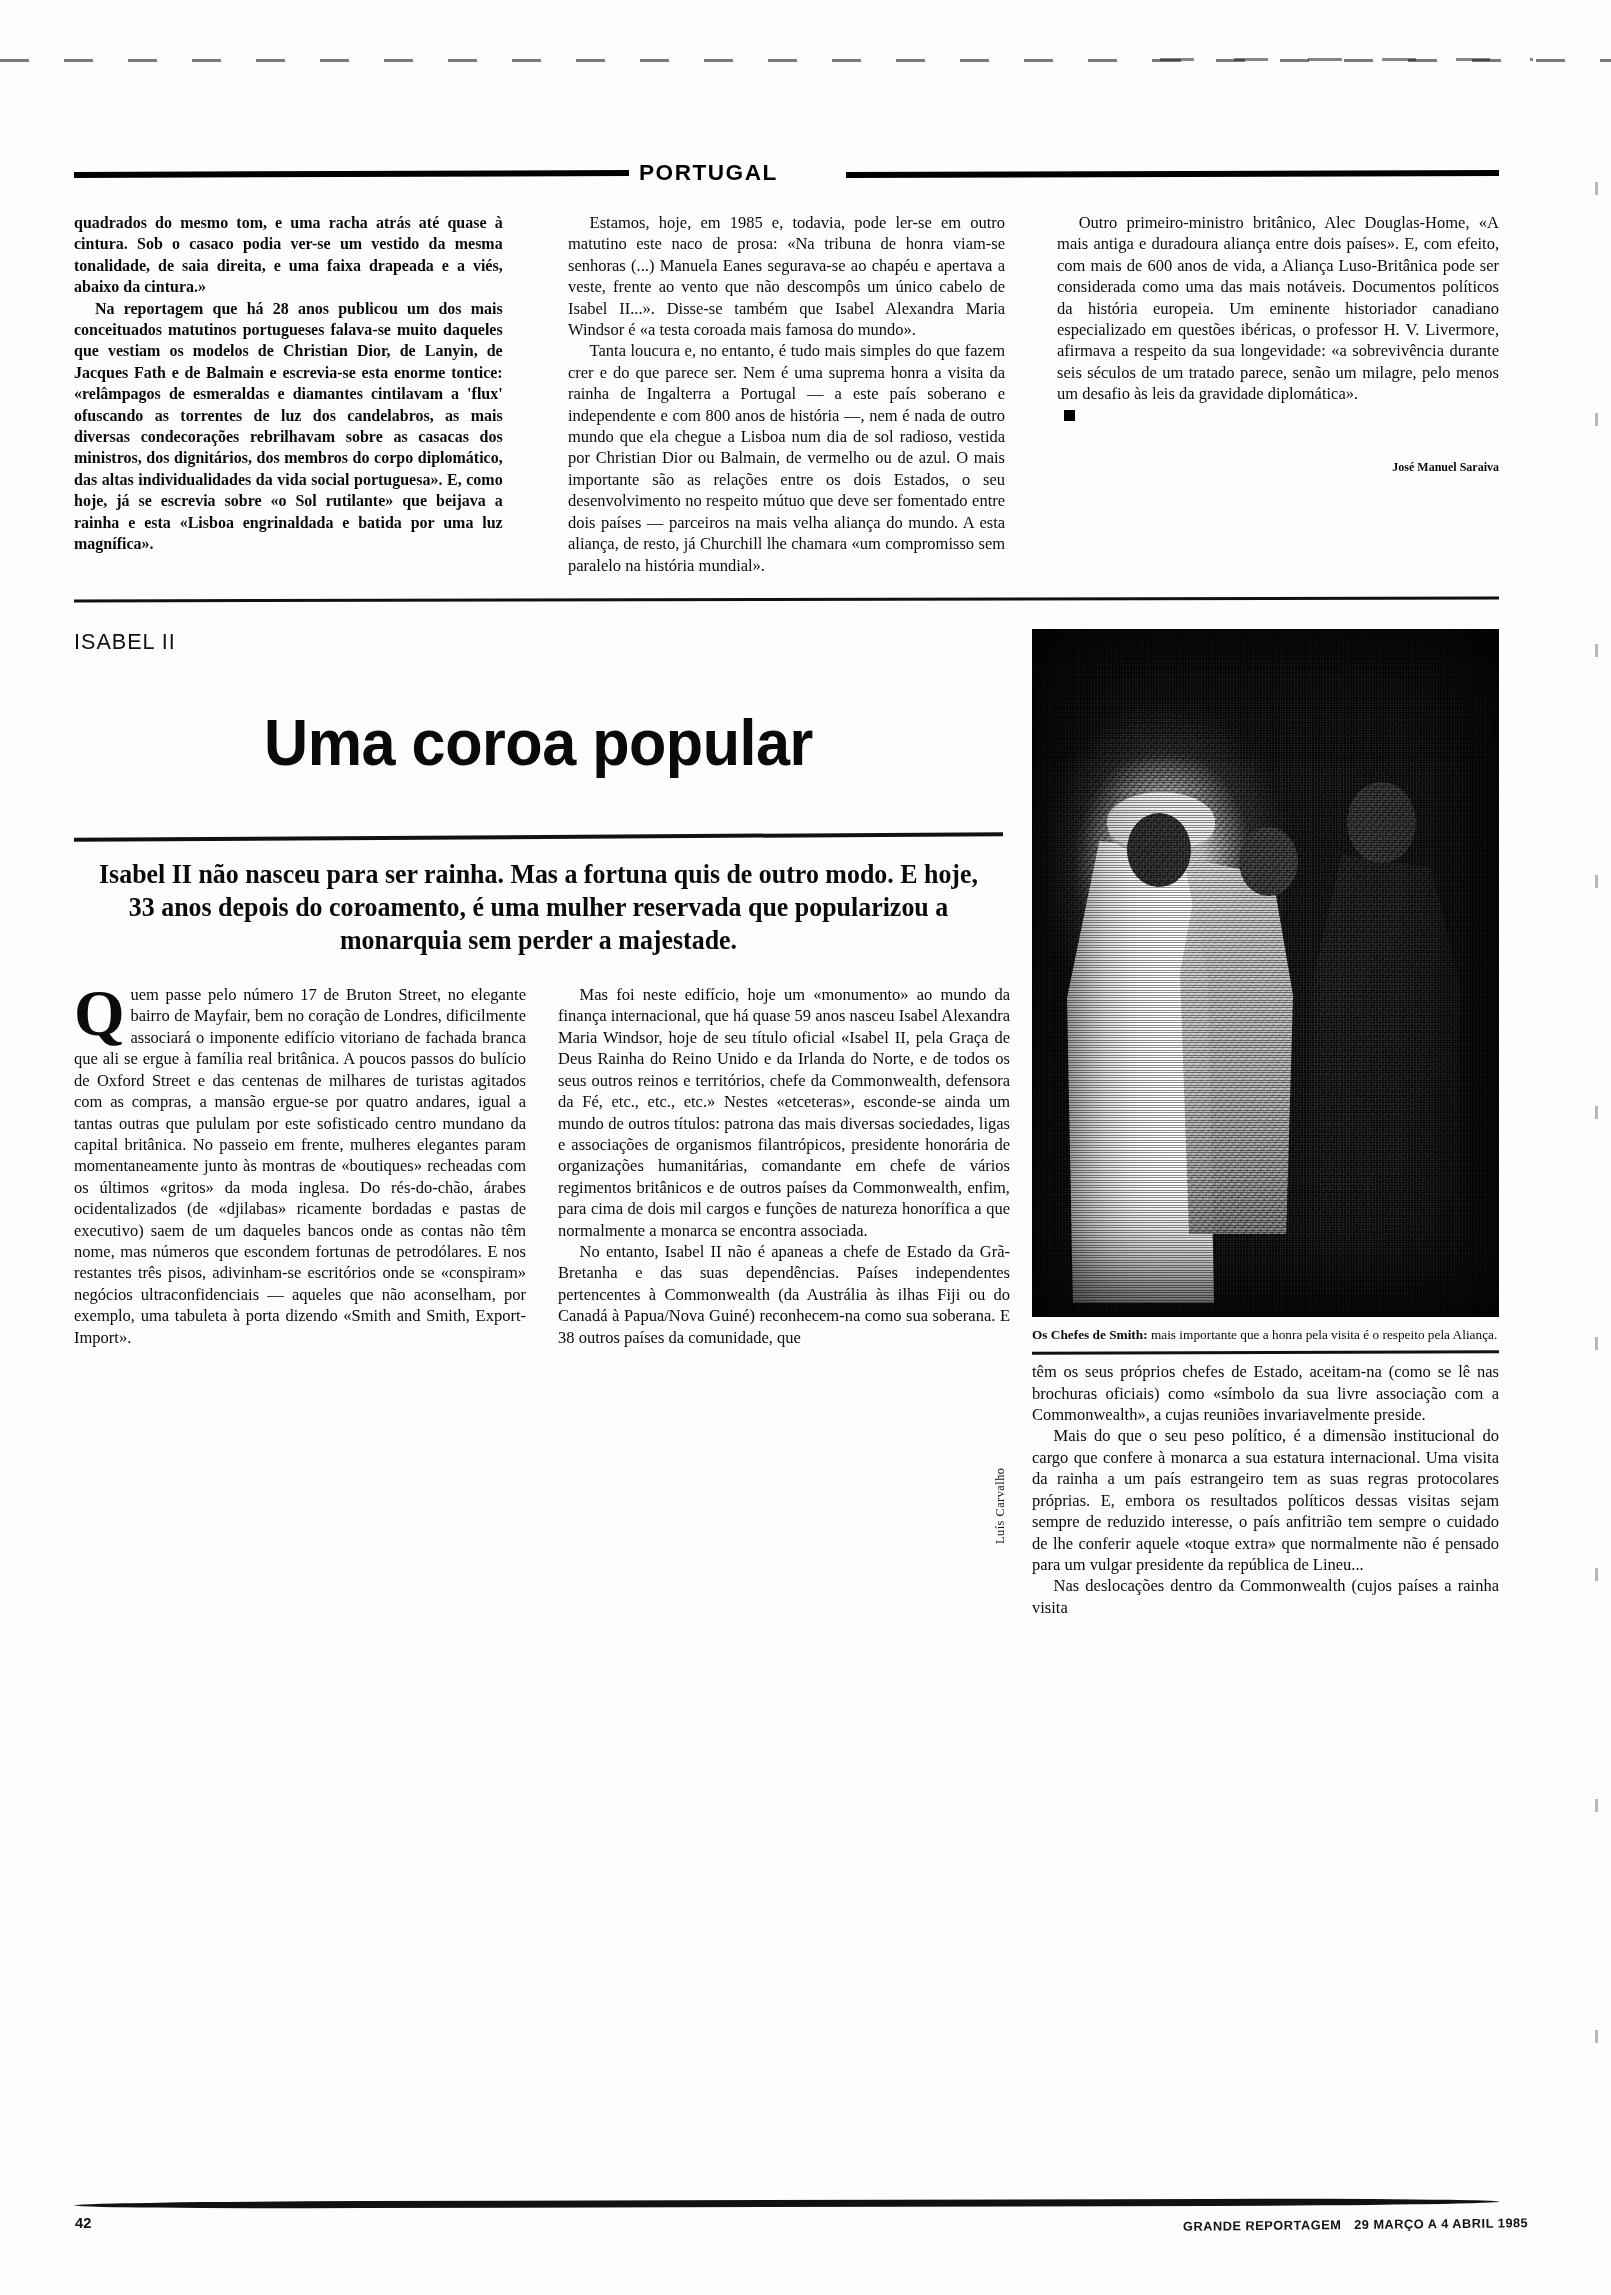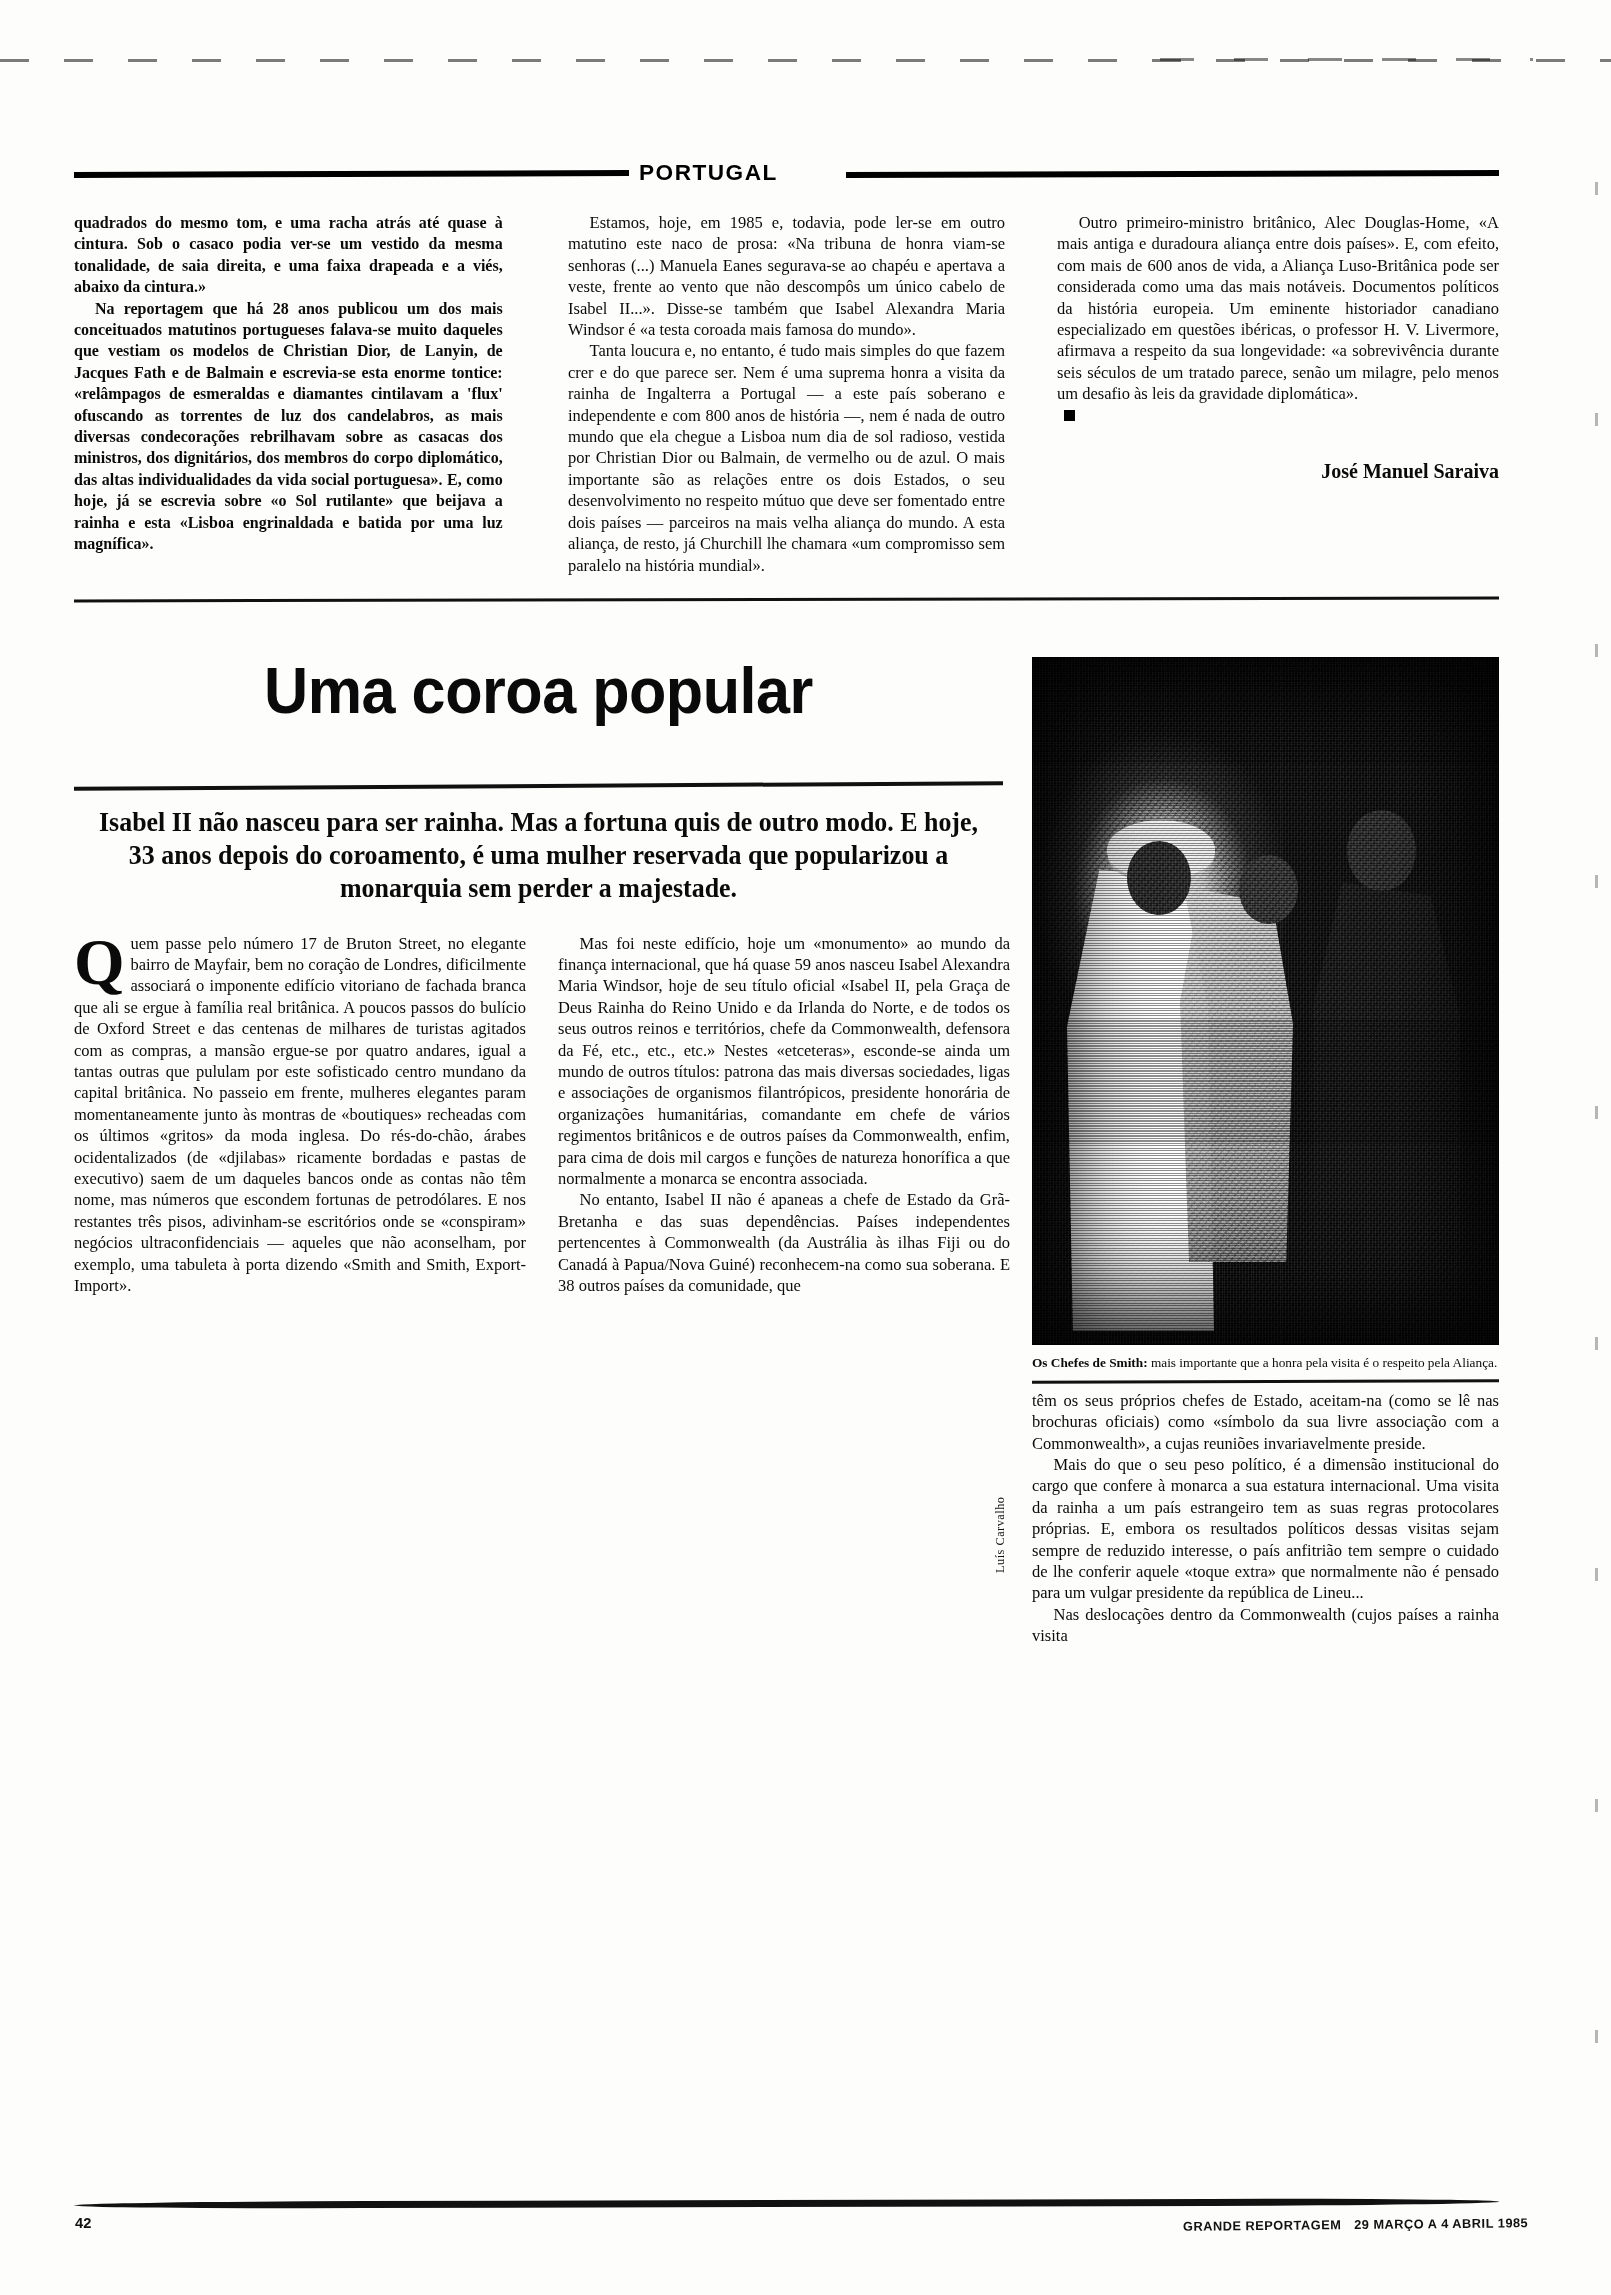--- a/index.html
+++ b/index.html
@@ -83,21 +83,21 @@
     font-size:16px;
     line-height:20.6px;
     transform:scaleX(0.97);
     transform-origin:left top;
   }
 
   .sig{
     margin-top:34px;
     text-align:right;
     font-weight:bold;
-    font-size:20px;
+    font-size:12px;
     font-family:"Liberation Serif", serif;
   }
 
   .endmark{
     display:inline-block;
     width:10.8px;height:10.8px;background:#000;
     margin-left:6.9px;vertical-align:-0.5px;
   }
 
   
@@ -356,20 +356,21 @@
           <i></i>
         </div>
 
       <div class="rightcol-text">
         <p class="body">têm os seus próprios chefes de Estado, aceitam-na (como se lê nas brochuras oficiais) como «símbolo da sua livre associação com a Commonwealth», a cujas reuniões invariavelmente preside.</p>
         <p class="body ind">Mais do que o seu peso político, é a dimensão institucional do cargo que confere à monarca a sua estatura internacional. Uma visita da rainha a um país estrangeiro tem as suas regras protocolares próprias. E, embora os resultados políticos dessas visitas sejam sempre de reduzido interesse, o país anfitrião tem sempre o cuidado de lhe conferir aquele «toque extra» que normalmente não é pensado para um vulgar presidente da república de Lineu...</p>
         <p class="body ind">Nas deslocações dentro da Commonwealth (cujos países a rainha visita</p>
       </div>
     </div>
 
+    <div class="kicker">ISABEL II</div>
 
     <h1 class="headline">Uma coroa popular</h1>
 
     <div class="standfirst-rule">
         <i></i>
       </div>
 
     <div class="standfirst">Isabel II não nasceu para ser rainha. Mas a fortuna quis de outro modo. E hoje, 33 anos depois do coroamento, é uma mulher reservada que popularizou a monarquia sem perder a majestade.</div>
 
     <div class="lower-cols">

